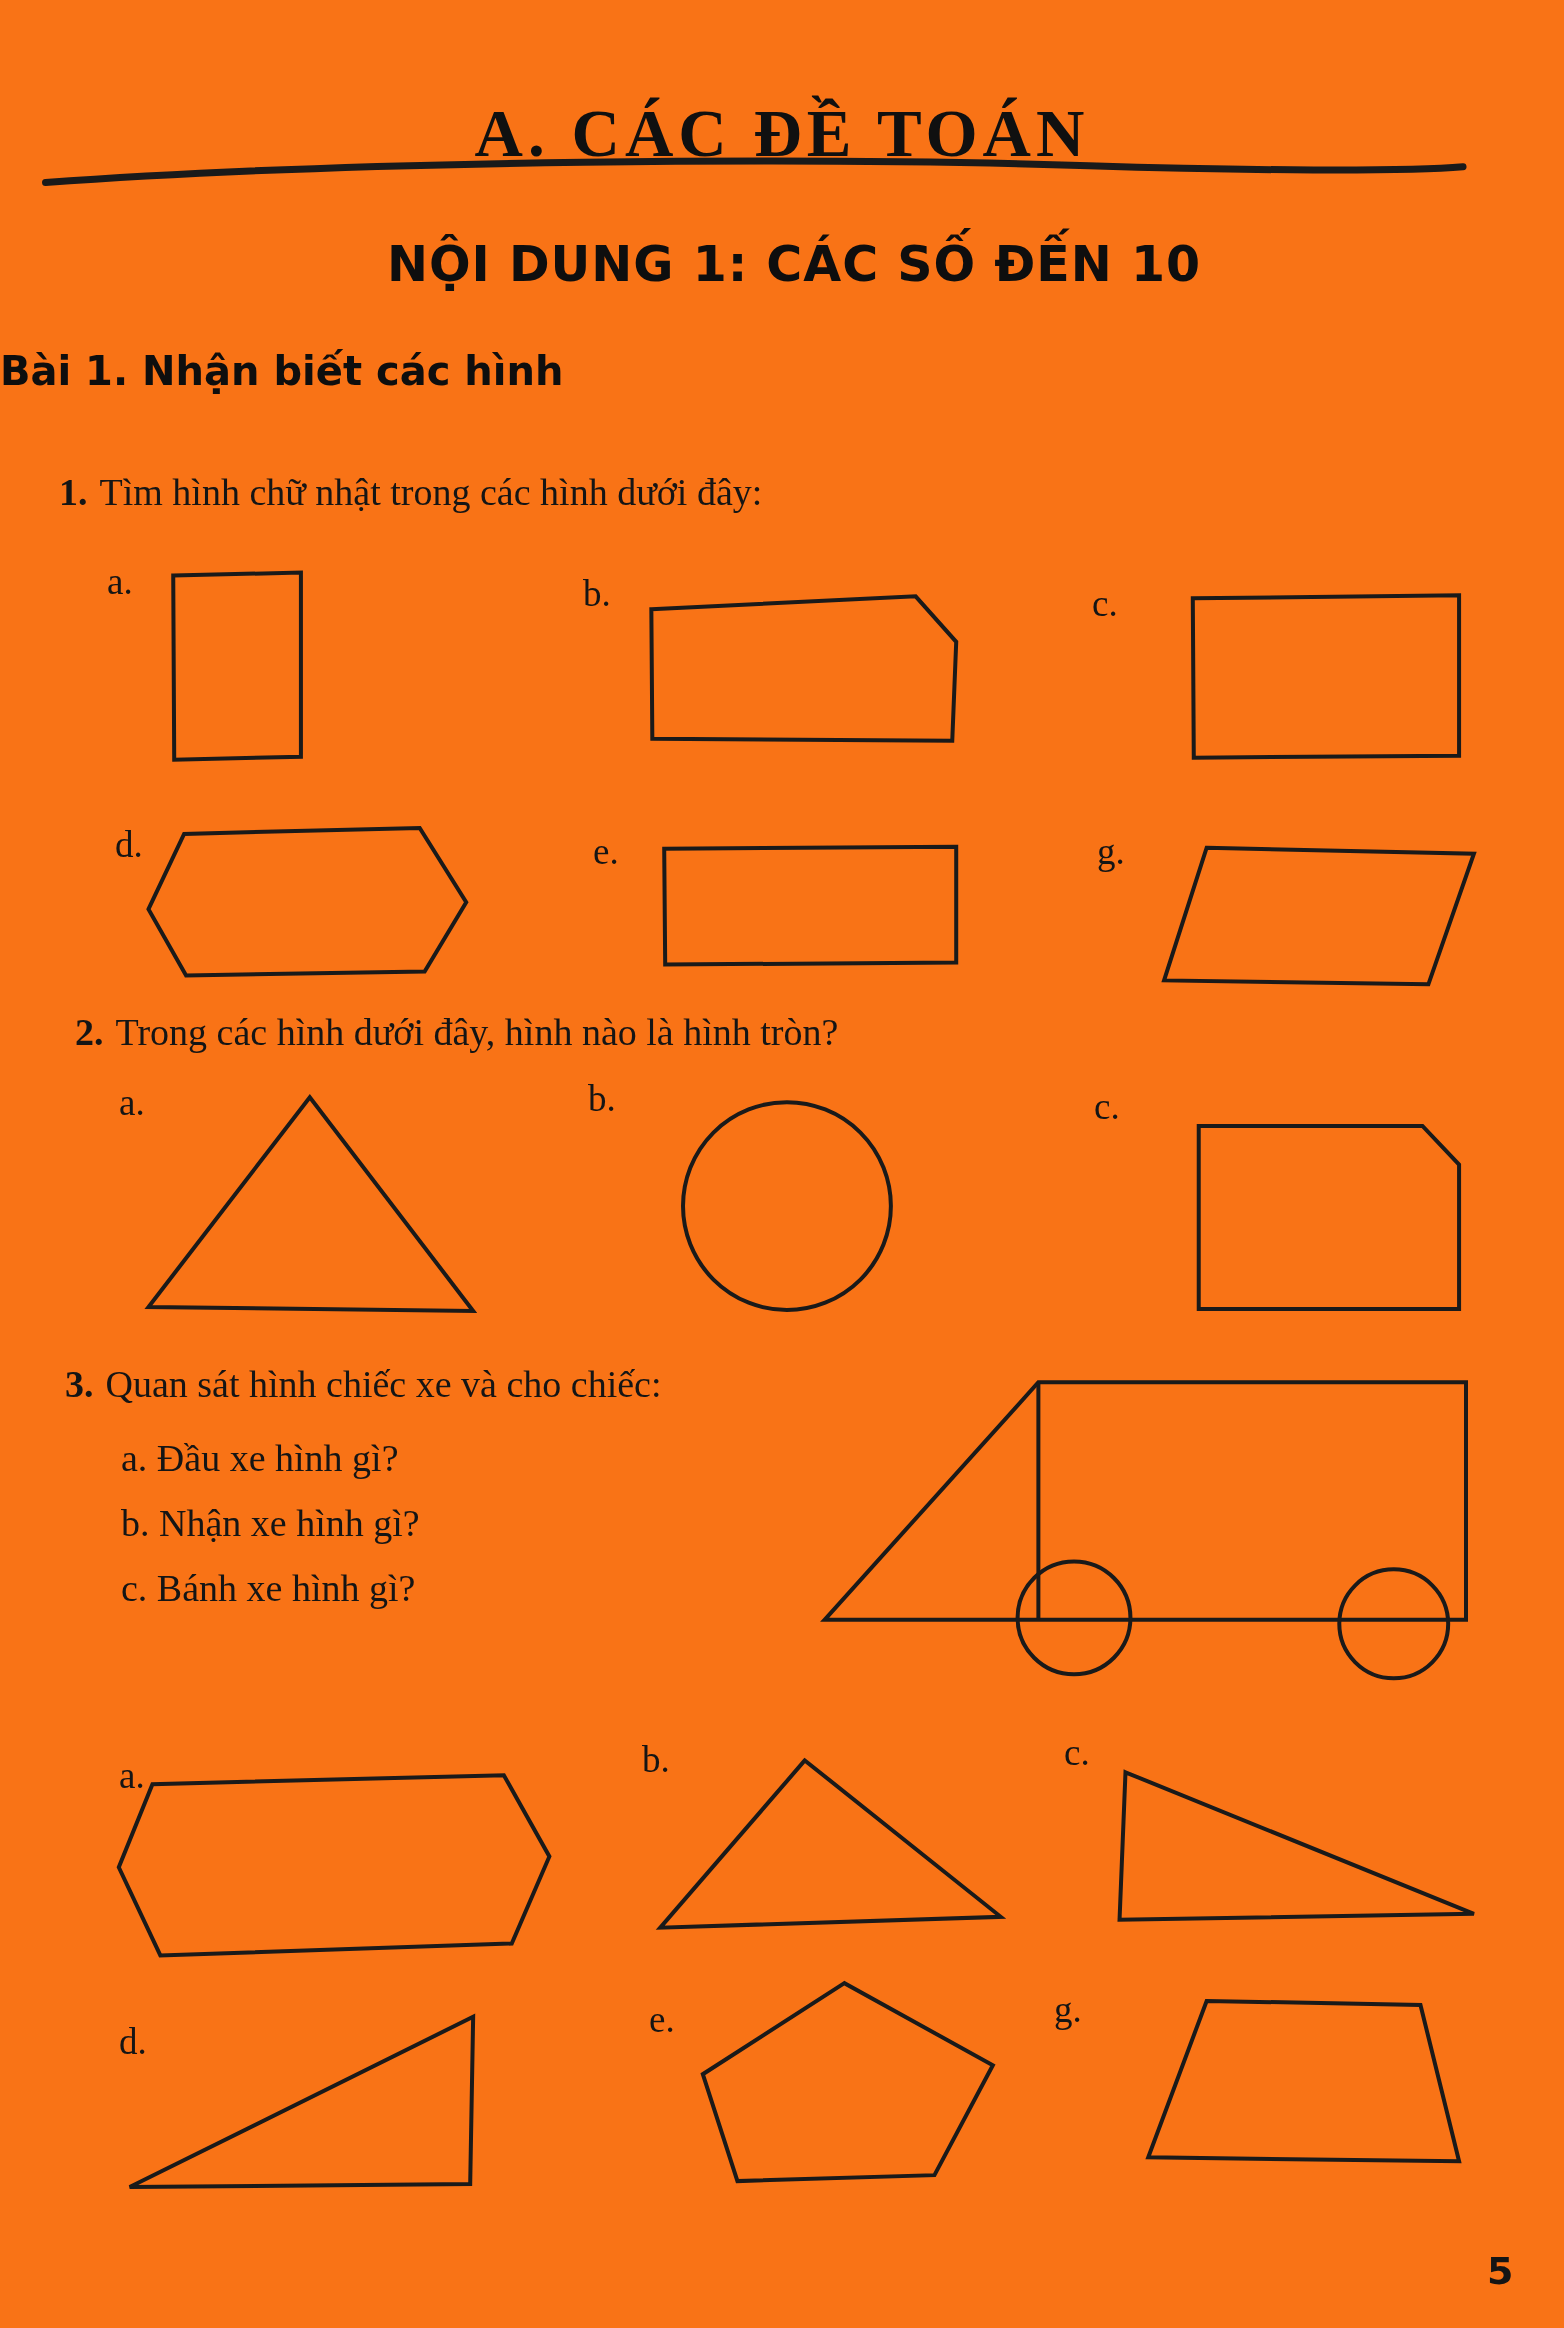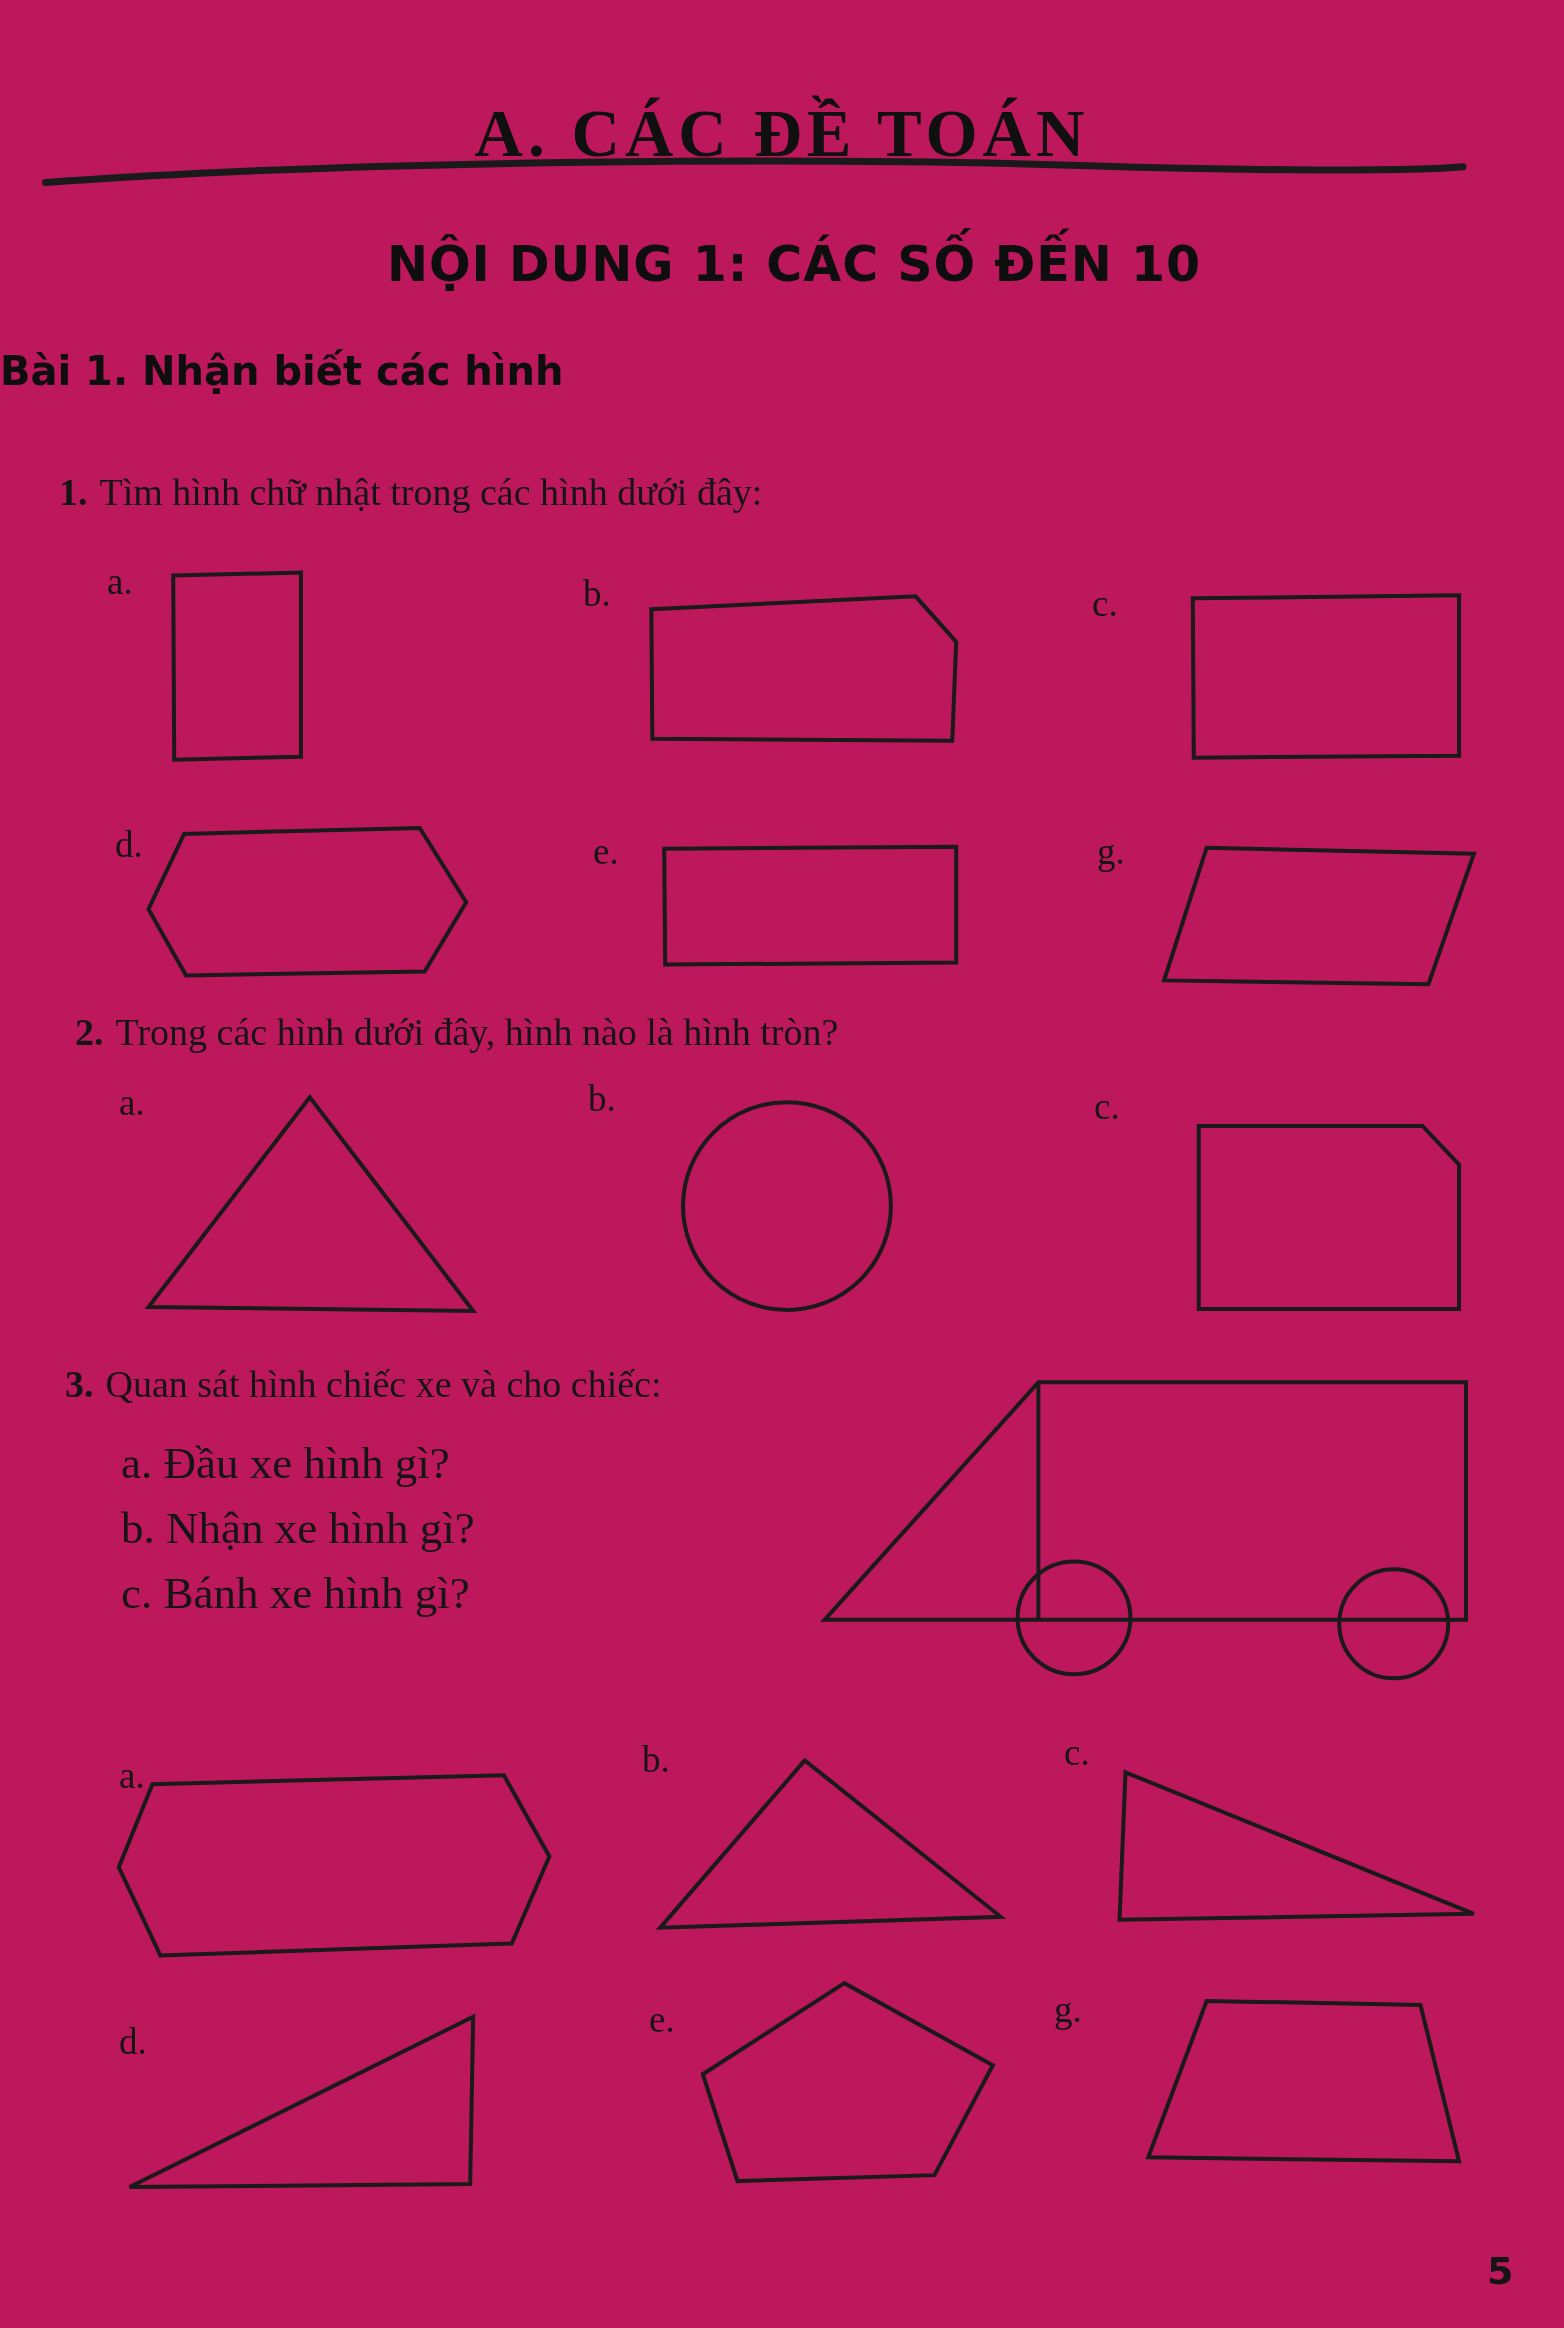--- a/index.html
+++ b/index.html
@@ -1,21 +1,21 @@
 <!DOCTYPE html>
 <html><head>
 <meta charset="utf-8">
 <style>
   * { margin:0; padding:0; box-sizing:border-box; }
   html,body { background:#ffffff; }
   .page {
     position:relative;
     width:1564px;
     height:2329px;
-    background:#be185d;
+    background:#f97316;
     font-family:"Liberation Serif","DejaVu Serif",serif;
     color:#151515;
     overflow:hidden;
   }
   .abs { position:absolute; }
   .page-title {
     left:0; top:95px; width:100%;
     text-align:center;
     font-family:"Liberation Serif","DejaVu Serif",serif;
     font-weight:bold;
@@ -36,21 +36,21 @@
   .lesson-heading {
     left:0; top:348px; width:100%;
     text-align:left;
     font-family:"DejaVu Sans","Liberation Sans",sans-serif;
     font-weight:bold;
     font-size:40px;
     color:#0e0e0e;
   }
   .qline { font-size:38px; line-height:1.2; white-space:nowrap; }
   .qnum  { font-weight:bold; margin-right:12px; }
-  .subq  { font-size:45px; line-height:1.2; white-space:nowrap; }
+  .subq  { font-size:38px; line-height:1.2; white-space:nowrap; }
   .shape-label { font-size:37px; }
   .pageno {
     font-family:"DejaVu Sans","Liberation Sans",sans-serif;
     font-weight:bold;
     font-size:38px;
   }
   svg.shapes {
     position:absolute; left:0; top:0;
     width:1564px; height:2329px;
     pointer-events:none;

